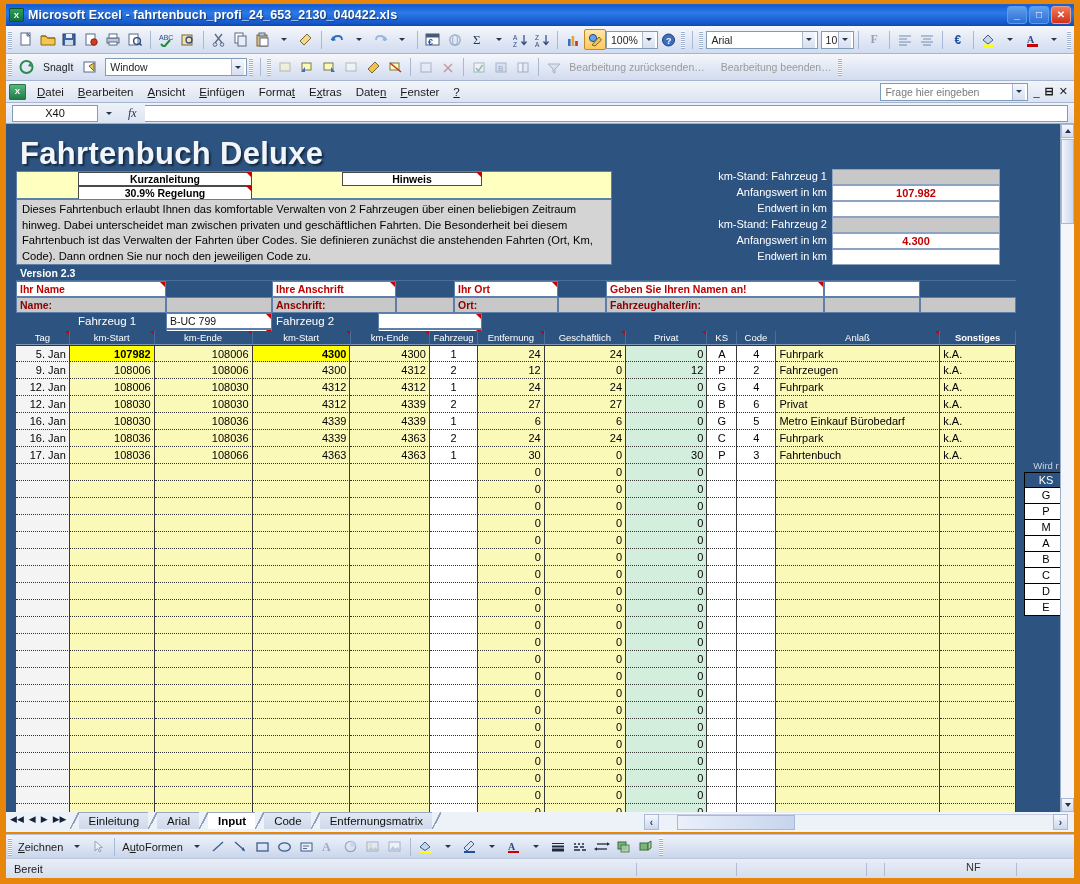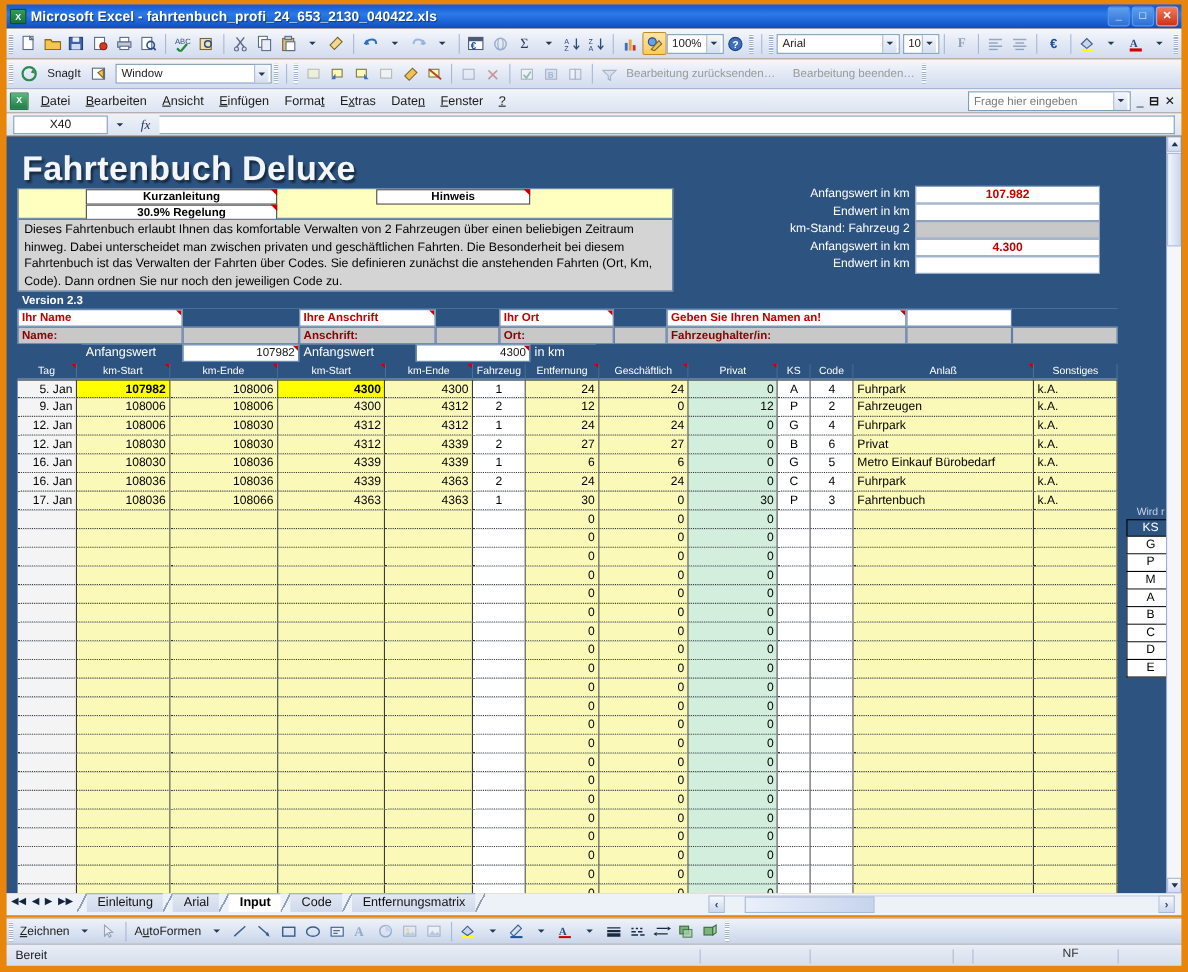--- a/index.html
+++ b/index.html
@@ -661,20 +661,26 @@
 
       <div class="infoband"></div>
       <div class="tabbtn" style="left:72px; top:48px; width:174px;">Kurzanleitung</div>
       <div class="tabbtn" style="left:72px; top:62px; width:174px;">30.9% Regelung</div>
       <div class="tabbtn" style="left:336px; top:48px; width:140px;">Hinweis</div>
 
       <div class="desc">Dieses Fahrtenbuch erlaubt Ihnen das komfortable Verwalten von 2 Fahrzeugen über einen beliebigen Zeitraum hinweg. Dabei unterscheidet man zwischen privaten und geschäftlichen Fahrten. Die Besonderheit bei diesem Fahrtenbuch ist das Verwalten der Fahrten über Codes. Sie definieren zunächst die anstehenden Fahrten (Ort, Km, Code). Dann ordnen Sie nur noch den jeweiligen Code zu.</div>
       <div class="version">Version 2.3</div>
 
       <div class="kmpanel">
+        <div class="kmrow">
+          <div class="kmlabel">km-Stand: Fahrzeug 1</div>
+          <div class="kmval grey">
+              <span></span>
+            </div>
+        </div>
         <div class="kmrow">
           <div class="kmlabel">Anfangswert in km</div>
           <div class="kmval">
               <span>107.982</span>
             </div>
         </div>
         <div class="kmrow">
           <div class="kmlabel">Endwert in km</div>
           <div class="kmval">
               <span></span>
@@ -718,20 +724,28 @@
           <div class="ncell hdr" style="width:124px;">Anschrift:</div>
           <div class="ncell hdr" style="width:58px;"></div>
           <div class="ncell hdr" style="width:104px;">Ort:</div>
           <div class="ncell hdr" style="width:48px;"></div>
           <div class="ncell hdr" style="width:218px;">Fahrzeughalter/in:</div>
           <div class="ncell hdr" style="width:96px;"></div>
           <div class="ncell hdr" style="width:96px;"></div>
         </div>
         <div class="nrow">
           <div class="ncell blue" style="width:58px;"></div>
+          <div class="ncell lblw" style="width:92px;">Fahrzeug 1</div>
+          <div class="ncell inp" style="width:106px;color:#111;font-weight:normal;">B-UC 799</div>
+          <div class="ncell lblw" style="width:106px;">Fahrzeug 2</div>
+          <div class="ncell inp" style="width:104px;color:#111;font-weight:normal;"></div>
+          <div class="ncell blue" style="width:534px;"></div>
+        </div>
+        <div class="nrow">
+          <div class="ncell blue" style="width:58px;"></div>
           <div class="ncell lblw" style="width:92px;">Anfangswert</div>
           <div class="ncell inp" style="width:106px;color:#111;font-weight:normal;text-align:right;">107982</div>
           <div class="ncell lblw" style="width:106px;">Anfangswert</div>
           <div class="ncell inp" style="width:104px;color:#111;font-weight:normal;text-align:right;">4300</div>
           <div class="ncell lblw" style="width:60px;">in km</div>
           <div class="ncell blue" style="width:474px;"></div>
         </div>
       </div>
 
       <div class="grid">
@@ -741,21 +755,21 @@
           <div class="gh" style="width:106px;">km-Ende</div>
           <div class="gh" style="width:106px;">km-Start</div>
           <div class="gh" style="width:86px;">km-Ende</div>
           <div class="gh noflag" style="width:52px;">Fahrzeug</div>
           <div class="gh" style="width:72px;">Entfernung</div>
           <div class="gh" style="width:88px;">Geschäftlich</div>
           <div class="gh" style="width:88px;">Privat</div>
           <div class="gh noflag" style="width:32px;">KS</div>
           <div class="gh noflag" style="width:42px;">Code</div>
           <div class="gh" style="width:178px;">Anlaß</div>
-          <div class="gh noflag" style="width:82px;">Sonstiges</div>
+          <div class="gh noflag" style="width:82px;font-weight:bold;">Sonstiges</div>
         </div>
         <div id="grid-body">
             <div class="grow">
               <div class="gc tag topsolid" style="width: 58px;">5. Jan</div>
               <div class="gc hi topsolid" style="width: 92px;">107982</div>
               <div class="gc yel topsolid" style="width: 106px;">108006</div>
               <div class="gc hi topsolid" style="width: 106px;">4300</div>
               <div class="gc yel topsolid" style="width: 86px;">4300</div>
               <div class="gc wht topsolid" style="width: 52px;">1</div>
               <div class="gc yel topsolid" style="width: 72px;">24</div>

